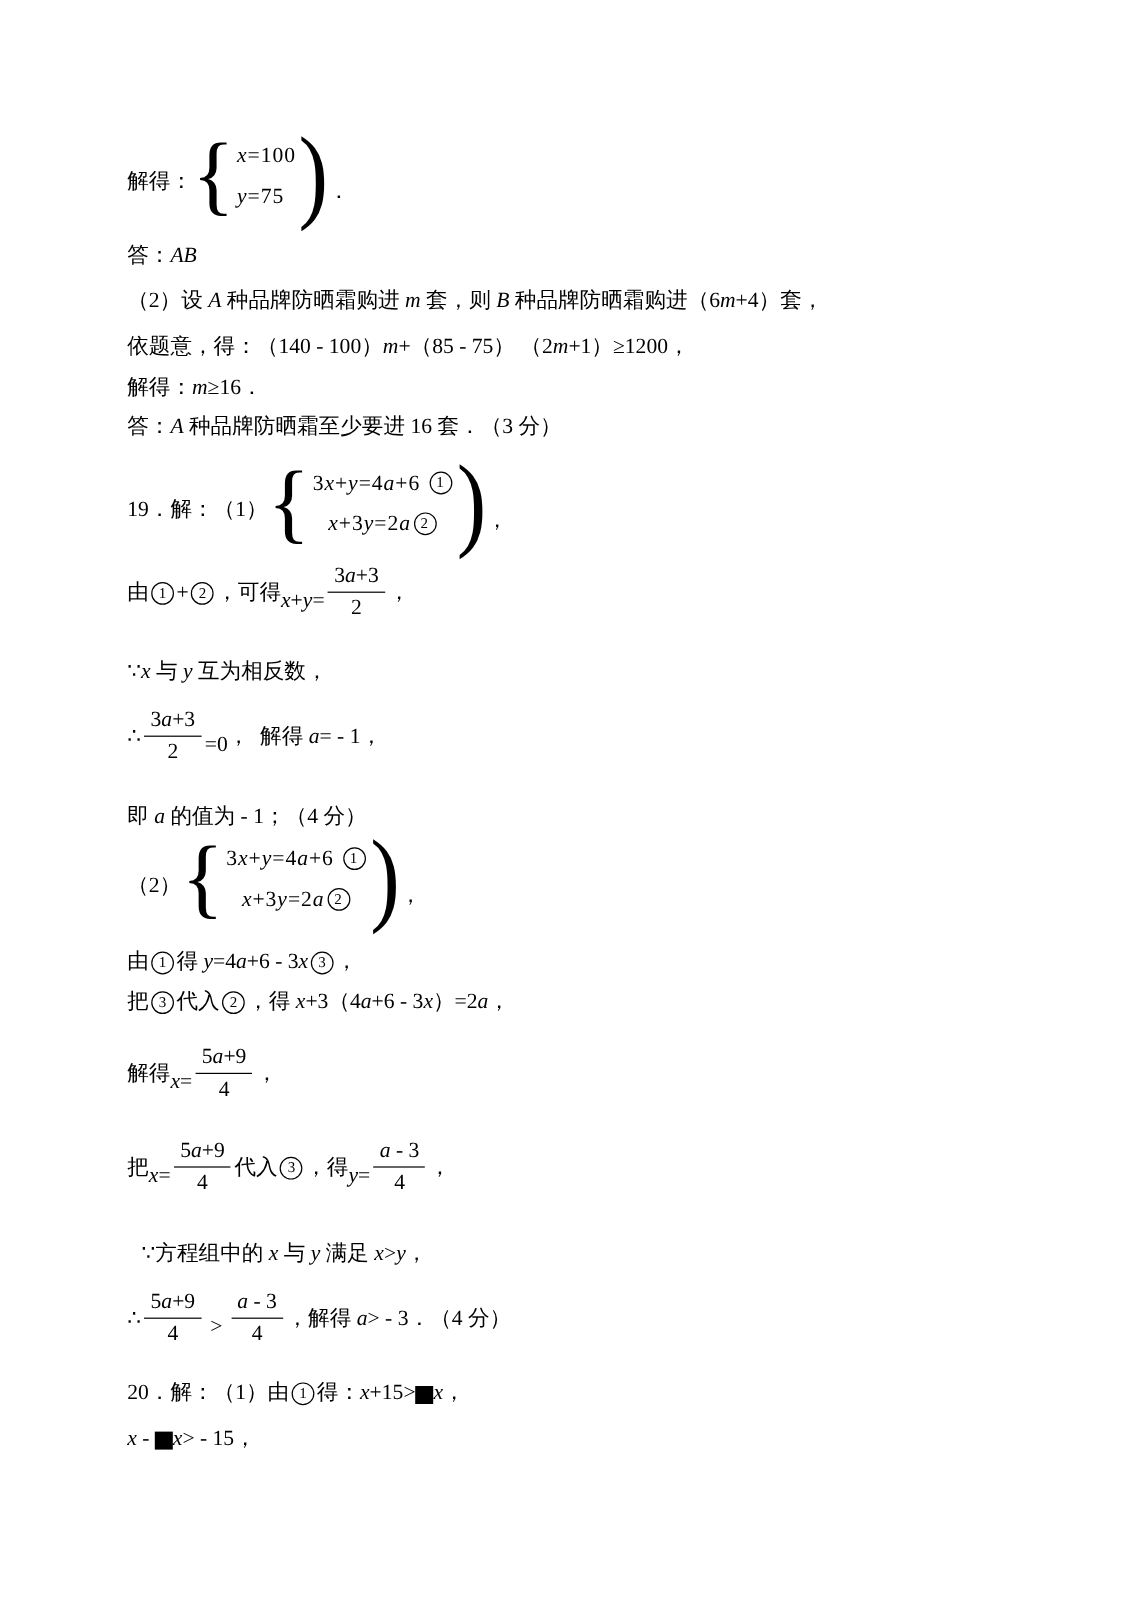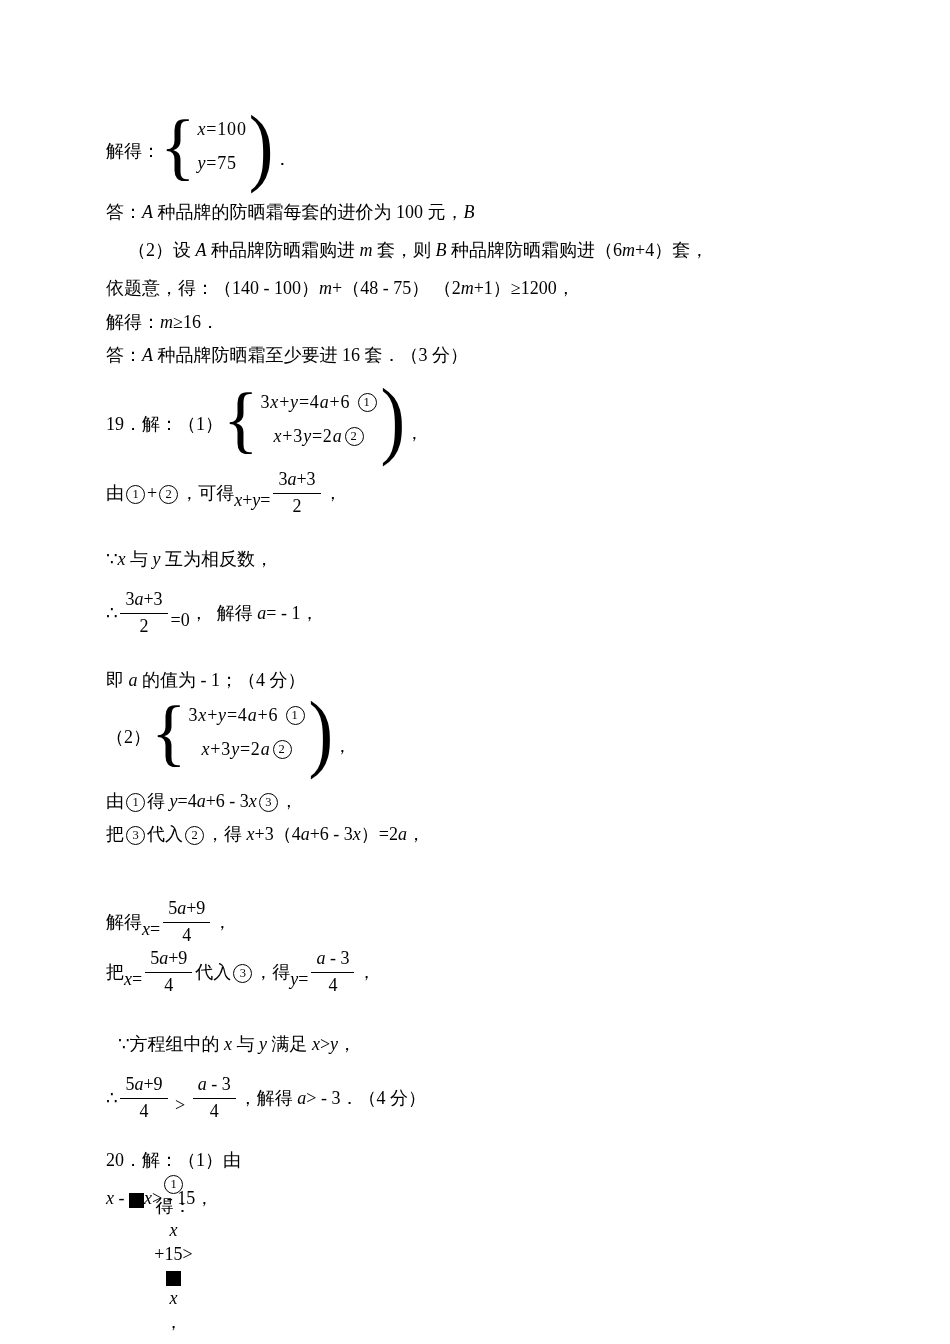--- a/index.html
+++ b/index.html
@@ -82,32 +82,32 @@
     font-weight: 400;
     flex: none;
   }
   .sysparen { transform: scaleY(1.18); transform-origin: center; }
 </style>
 </head>
 <body>
 
 <div class="page" style="background: rgb(255, 255, 255); color: rgb(0, 0, 0);">
     <div class="line" style="top: 112px;"><span class="t" style="margin-top: 9px;">解得：</span><span class="sys"><span class="sysbrace">{</span><span class="sysrows left"><span class="sysrow"><span class="i">x</span><span class="t">=100</span></span><span class="sysrow"><span class="i">y</span><span class="t">=75</span></span></span><span class="sysparen">)</span></span><span class="t" style="margin-top: 26px;">．</span></div>
-    <div class="line" style="top: 200px;"><span class="t">答：</span><span class="i">A</span><span class="t"> 种品牌的防晒霜每套的进价为 100 元，</span><span class="i">B</span></div>
-    <div class="line" style="top: 238px; margin-left: 22px;"><span class="t">（2）设 </span><span class="i">A</span><span class="t"> 种品牌防晒霜购进 </span><span class="i">m</span><span class="t"> 套，则 </span><span class="i">B</span><span class="t"> 种品牌防晒霜购进（6</span><span class="i">m</span><span class="t">+4）套，</span></div>
-    <div class="line" style="top: 276px;"><span class="t">依题意，得：（140 - 100）</span><span class="i">m</span><span class="t">+（48 - 75） （2</span><span class="i">m</span><span class="t">+1）≥1200，</span></div>
+    <div class="line" style="top: 200px;"><span class="t">答：</span><span class="i">A</span><span class="i">B</span></div>
+    <div class="line" style="top: 238px;"><span class="t">（2）设 </span><span class="i">A</span><span class="t"> 种品牌防晒霜购进 </span><span class="i">m</span><span class="t"> 套，则 </span><span class="i">B</span><span class="t"> 种品牌防晒霜购进（6</span><span class="i">m</span><span class="t">+4）套，</span></div>
+    <div class="line" style="top: 276px;"><span class="t">依题意，得：（140 - 100）</span><span class="i">m</span><span class="t">+（85 - 75） （2</span><span class="i">m</span><span class="t">+1）≥1200，</span></div>
     <div class="line" style="top: 310px;"><span class="t">解得：</span><span class="i">m</span><span class="t">≥16．</span></div>
     <div class="line" style="top: 343px;"><span class="t">答：</span><span class="i">A</span><span class="t"> 种品牌防晒霜至少要进 16 套．（3 分）</span></div>
     <div class="line" style="top: 385px;"><span class="t" style="margin-top: 9px;">19．解：（1）</span><span class="sys"><span class="sysbrace">{</span><span class="sysrows center"><span class="sysrow"><span class="t">3</span><span class="i">x</span><span class="t">+</span><span class="i">y</span><span class="t">=4</span><span class="i">a</span><span class="t">+6 </span><span class="circ">1</span></span><span class="sysrow"><span class="i">x</span><span class="t">+3</span><span class="i">y</span><span class="t">=2</span><span class="i">a</span><span class="circ">2</span></span></span><span class="sysparen">)</span></span><span class="t" style="margin-top: 28px;">，</span></div>
     <div class="line" style="top: 467px;"><span class="t">由</span><span class="circ">1</span><span class="t">+</span><span class="circ">2</span><span class="t">，可得</span><span class="g" style="margin-top: 14px;"><span class="i">x</span><span class="t">+</span><span class="i">y</span><span class="t">=</span></span><span class="frac"><span class="fnum"><span class="t">3</span><span class="i">a</span><span class="t">+3</span></span><span class="fden"><span class="t">2</span></span></span><span class="t">，</span></div>
     <div class="line" style="top: 547px;"><span class="t">∵</span><span class="i">x</span><span class="t"> 与 </span><span class="i">y</span><span class="t"> 互为相反数，</span></div>
     <div class="line" style="top: 587px;"><span class="t">∴</span><span class="frac"><span class="fnum"><span class="t">3</span><span class="i">a</span><span class="t">+3</span></span><span class="fden"><span class="t">2</span></span></span><span class="g" style="margin-top: 14px;"><span class="t">=0</span></span><span class="t">，  解得 </span><span class="i">a</span><span class="t">= - 1，</span></div>
     <div class="line" style="top: 668px;"><span class="t">即 </span><span class="i">a</span><span class="t"> 的值为 - 1；（4 分）</span></div>
     <div class="line" style="top: 698px;"><span class="t" style="margin-top: 9px;">（2）</span><span class="sys"><span class="sysbrace">{</span><span class="sysrows center"><span class="sysrow"><span class="t">3</span><span class="i">x</span><span class="t">+</span><span class="i">y</span><span class="t">=4</span><span class="i">a</span><span class="t">+6 </span><span class="circ">1</span></span><span class="sysrow"><span class="i">x</span><span class="t">+3</span><span class="i">y</span><span class="t">=2</span><span class="i">a</span><span class="circ">2</span></span></span><span class="sysparen">)</span></span><span class="t" style="margin-top: 28px;">，</span></div>
     <div class="line" style="top: 789px;"><span class="t">由</span><span class="circ">1</span><span class="t">得 </span><span class="i">y</span><span class="t">=4</span><span class="i">a</span><span class="t">+6 - 3</span><span class="i">x</span><span class="circ">3</span><span class="t">，</span></div>
     <div class="line" style="top: 822px;"><span class="t">把</span><span class="circ">3</span><span class="t">代入</span><span class="circ">2</span><span class="t">，得 </span><span class="i">x</span><span class="t">+3（4</span><span class="i">a</span><span class="t">+6 - 3</span><span class="i">x</span><span class="t">）=2</span><span class="i">a</span><span class="t">，</span></div>
-    <div class="line" style="top: 896px; font-family: Liberation Serif, serif;"><span class="t">解得</span><span class="g" style="margin-top: 14px;"><span class="i">x</span><span class="t">=</span></span><span class="frac"><span class="fnum"><span class="t">5</span><span class="i">a</span><span class="t">+9</span></span><span class="fden"><span class="t">4</span></span></span><span class="t">，</span></div>
+    <div class="line" style="top: 868px; font-family: Liberation Serif, serif;"><span class="t">解得</span><span class="g" style="margin-top: 14px;"><span class="i">x</span><span class="t">=</span></span><span class="frac"><span class="fnum"><span class="t">5</span><span class="i">a</span><span class="t">+9</span></span><span class="fden"><span class="t">4</span></span></span><span class="t">，</span></div>
     <div class="line" style="top: 946px;"><span class="t">把</span><span class="g" style="margin-top: 14px;"><span class="i">x</span><span class="t">=</span></span><span class="frac"><span class="fnum"><span class="t">5</span><span class="i">a</span><span class="t">+9</span></span><span class="fden"><span class="t">4</span></span></span><span class="t">代入</span><span class="circ">3</span><span class="t">，得</span><span class="g" style="margin-top: 14px;"><span class="i">y</span><span class="t">=</span></span><span class="frac"><span class="fnum"><span class="i">a</span><span class="t"> - 3</span></span><span class="fden"><span class="t">4</span></span></span><span class="t">，</span></div>
     <div class="line" style="top: 1032px; margin-left: 12px;"><span class="t">∵方程组中的 </span><span class="i">x</span><span class="t"> 与 </span><span class="i">y</span><span class="t"> 满足 </span><span class="i">x</span><span class="t">&gt;</span><span class="i">y</span><span class="t">，</span></div>
     <div class="line" style="top: 1072px;"><span class="t">∴</span><span class="frac"><span class="fnum"><span class="t">5</span><span class="i">a</span><span class="t">+9</span></span><span class="fden"><span class="t">4</span></span></span><span class="g" style="margin-top: 14px;"><span class="t"> &gt; </span></span><span class="frac"><span class="fnum"><span class="i">a</span><span class="t"> - 3</span></span><span class="fden"><span class="t">4</span></span></span><span class="t">，解得 </span><span class="i">a</span><span class="t">&gt; - 3．（4 分）</span></div>
-    <div class="line" style="top: 1148px; flex-direction: column;"><span class="t">20．解：（1）由</span><span class="circ">1</span><span class="t">得：</span><span class="i">x</span><span class="t">+15&gt;</span><span class="sq"></span><span class="i">x</span><span class="t">，</span></div>
+    <div class="line" style="top: 1148px;"><span class="t">20．解：（1）由</span><span class="circ">1</span><span class="t">得：</span><span class="i">x</span><span class="t">+15&gt;</span><span class="sq"></span><span class="i">x</span><span class="t">，</span></div>
     <div class="line" style="top: 1186px;"><span class="i">x</span><span class="t"> - </span><span class="sq"></span><span class="i">x</span><span class="t">&gt; - 15，</span></div>
   </div>
 
 </body></html>

